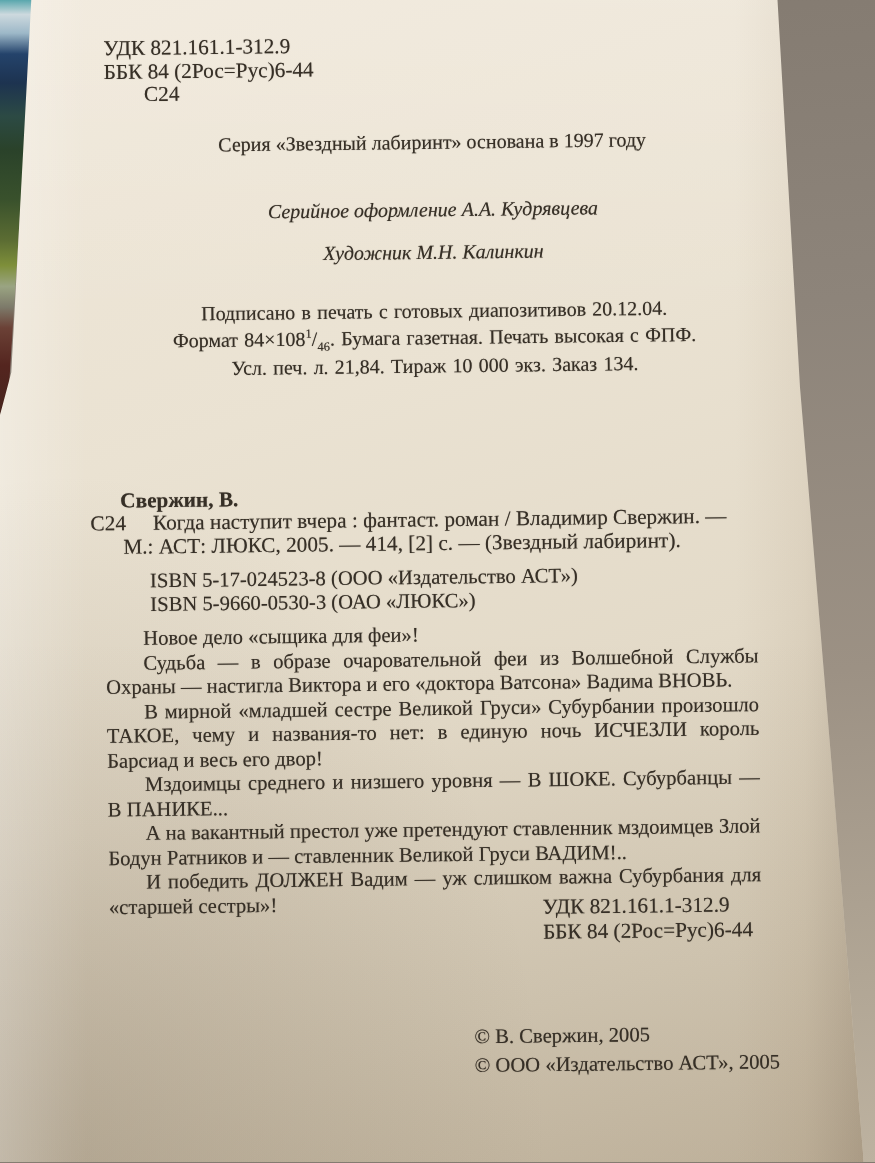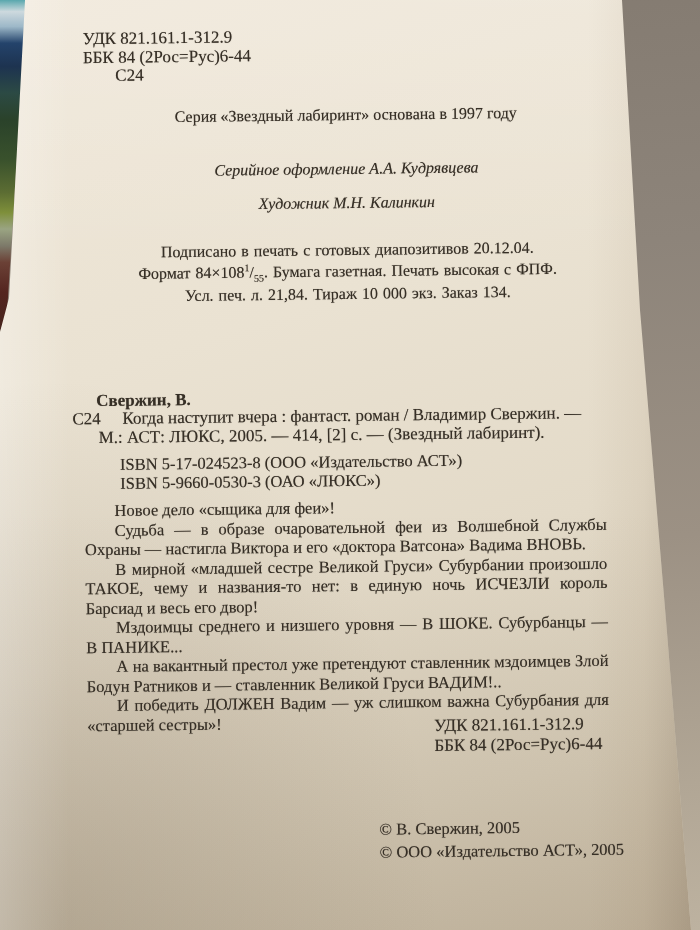--- a/index.html
+++ b/index.html
@@ -72,21 +72,21 @@
     </div>
 
     <div class="blk center-band series">Серия «Звездный лабиринт» основана в 1997 году</div>
 
     <div class="blk center-band credit-design">Серийное оформление А.А. Кудрявцева</div>
 
     <div class="blk center-band credit-artist">Художник М.Н. Калинкин</div>
 
     <div class="blk center-band print-block">
       <div>Подписано в печать с готовых диапозитивов 20.12.04.</div>
-      <div><span>Формат 84×108</span><sup>1</sup><span>/</span><sub>55</sub><span>. Бумага газетная. Печать высокая с ФПФ.</span></div>
+      <div><span>Формат 84×108</span><sup>1</sup><span>/</span><sub>46</sub><span>. Бумага газетная. Печать высокая с ФПФ.</span></div>
       <div>Усл. печ. л. 21,84. Тираж 10 000 экз. Заказ 134.</div>
     </div>
 
     <div class="blk author-heading">Свержин, В.</div>
 
     <div class="blk entry">
       <div><span class="entry-code">С24</span><span>Когда наступит вчера : фантаст. роман / Владимир Свержин. —</span></div>
       <div class="entry-line2">М.: АСТ: ЛЮКС, 2005. — 414, [2] с. — (Звездный лабиринт).</div>
     </div>
 

